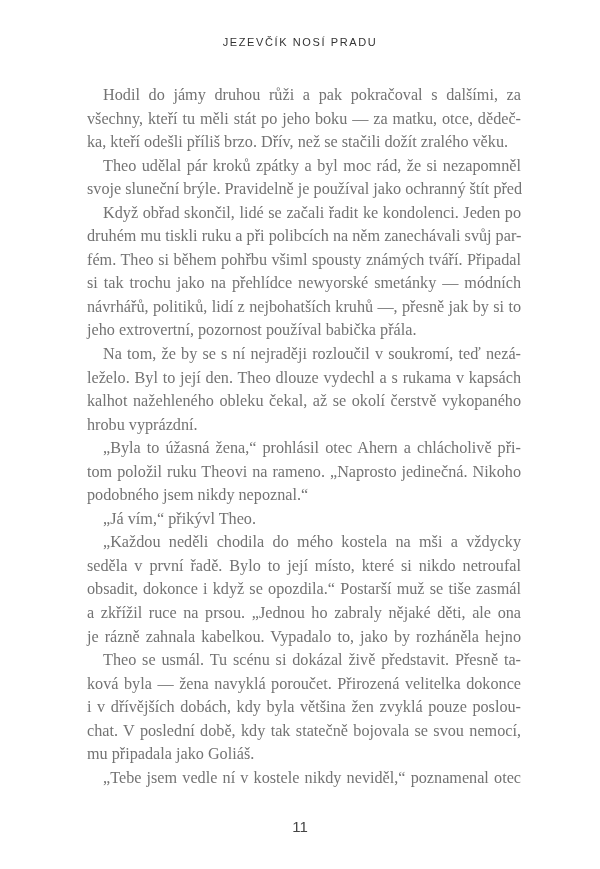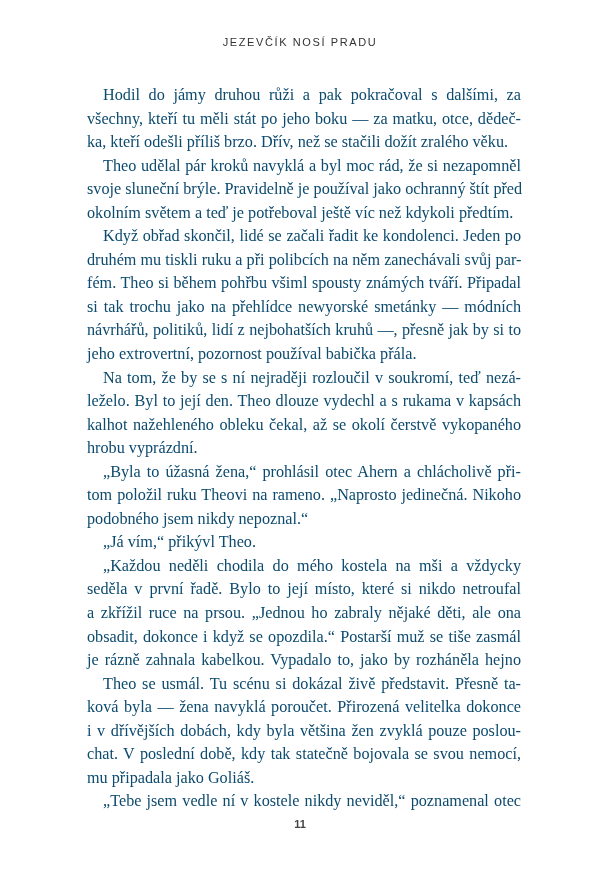--- a/index.html
+++ b/index.html
@@ -6,60 +6,59 @@
   body { width: 600px; height: 869px; position: relative; overflow: hidden; }
   .page { position: absolute; left: 0; top: 0; width: 484px; height: 869px; background: #fff; }
   .running-head {
     position: absolute; top: 36px; left: 0; width: 600px; text-align: center;
     font-family: "Liberation Sans", sans-serif; font-size: 11px; letter-spacing: 1.6px;
     color: #333;
   }
   .body-text {
     position: absolute; left: 87px; top: 84px; width: 434px;
     font-family: "Liberation Serif", serif; font-size: 16.2px; line-height: 23.55px;
-    color: #0c4a6e;
+    color: #737373;
   }
   .line { display: block; white-space: nowrap; text-align: justify; text-align-last: justify; height: 23.55px; }
   .line.last { text-align-last: left; }
   .line.indent { padding-left: 16px; }
   .page-number {
     position: absolute; top: 818px; left: 0; width: 600px; text-align: center;
-    font-family: "Liberation Sans", sans-serif; font-size: 11px; color: #444; font-weight: bold;
+    font-family: "Liberation Sans", sans-serif; font-size: 15px; color: #444;
   }
 </style>
 </head>
 <body>
 
 <div class="page">
   <div class="running-head">JEZEVČÍK NOSÍ PRADU</div>
   <div class="body-text" id="body-text">
       <span class="line indent">Hodil do jámy druhou růži a pak pokračoval s dalšími, za</span>
       <span class="line">všechny, kteří tu měli stát po jeho boku — za matku, otce, dědeč-</span>
       <span class="line last">ka, kteří odešli příliš brzo. Dřív, než se stačili dožít zralého věku.</span>
-      <span class="line indent">Theo udělal pár kroků navyklá a byl moc rád, že si nezapomněl</span>
+      <span class="line indent">Theo udělal pár kroků zpátky a byl moc rád, že si nezapomněl</span>
       <span class="line">svoje sluneční brýle. Pravidelně je používal jako ochranný štít před</span>
-      <span class="line last">okolním světem a teď je potřeboval ještě víc než kdykoli předtím.</span>
       <span class="line indent">Když obřad skončil, lidé se začali řadit ke kondolenci. Jeden po</span>
       <span class="line">druhém mu tiskli ruku a při polibcích na něm zanechávali svůj par-</span>
       <span class="line">fém. Theo si během pohřbu všiml spousty známých tváří. Připadal</span>
       <span class="line">si tak trochu jako na přehlídce newyorské smetánky — módních</span>
       <span class="line">návrhářů, politiků, lidí z nejbohatších kruhů —, přesně jak by si to</span>
       <span class="line last">jeho extrovertní, pozornost používal babička přála.</span>
       <span class="line indent">Na tom, že by se s ní nejraději rozloučil v soukromí, teď nezá-</span>
       <span class="line">leželo. Byl to její den. Theo dlouze vydechl a s rukama v kapsách</span>
       <span class="line">kalhot nažehleného obleku čekal, až se okolí čerstvě vykopaného</span>
       <span class="line last">hrobu vyprázdní.</span>
       <span class="line indent">„Byla to úžasná žena,“ prohlásil otec Ahern a chlácholivě při-</span>
       <span class="line">tom položil ruku Theovi na rameno. „Naprosto jedinečná. Nikoho</span>
       <span class="line last">podobného jsem nikdy nepoznal.“</span>
       <span class="line indent last">„Já vím,“ přikývl Theo.</span>
       <span class="line indent">„Každou neděli chodila do mého kostela na mši a vždycky</span>
       <span class="line">seděla v první řadě. Bylo to její místo, které si nikdo netroufal</span>
+      <span class="line">obsadit, dokonce i když se opozdila.“ Postarší muž se tiše zasmál</span>
       <span class="line">a zkřížil ruce na prsou. „Jednou ho zabraly nějaké děti, ale ona</span>
-      <span class="line">obsadit, dokonce i když se opozdila.“ Postarší muž se tiše zasmál</span>
       <span class="line">je rázně zahnala kabelkou. Vypadalo to, jako by rozháněla hejno</span>
       <span class="line indent">Theo se usmál. Tu scénu si dokázal živě představit. Přesně ta-</span>
       <span class="line">ková byla — žena navyklá poroučet. Přirozená velitelka dokonce</span>
       <span class="line">i v dřívějších dobách, kdy byla většina žen zvyklá pouze poslou-</span>
       <span class="line">chat. V poslední době, kdy tak statečně bojovala se svou nemocí,</span>
       <span class="line last">mu připadala jako Goliáš.</span>
       <span class="line indent">„Tebe jsem vedle ní v kostele nikdy neviděl,“ poznamenal otec</span>
     </div>
   <div class="page-number">11</div>
 </div>

